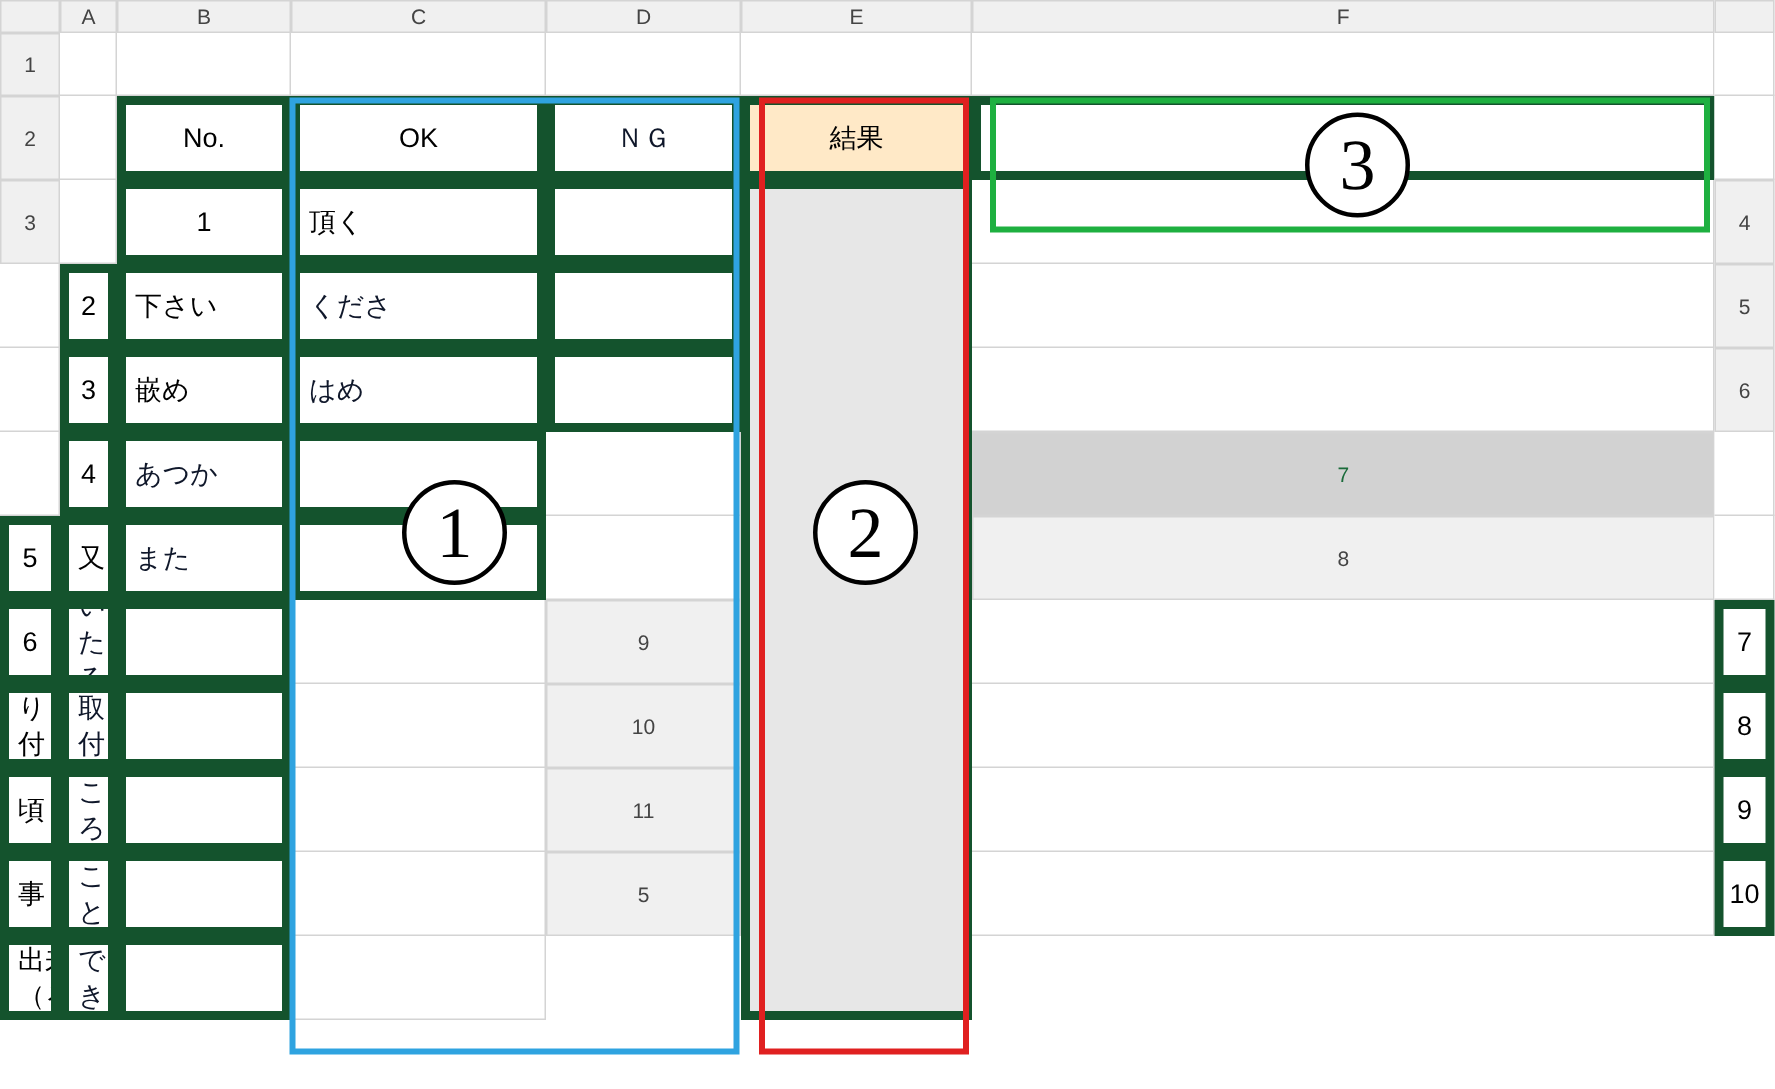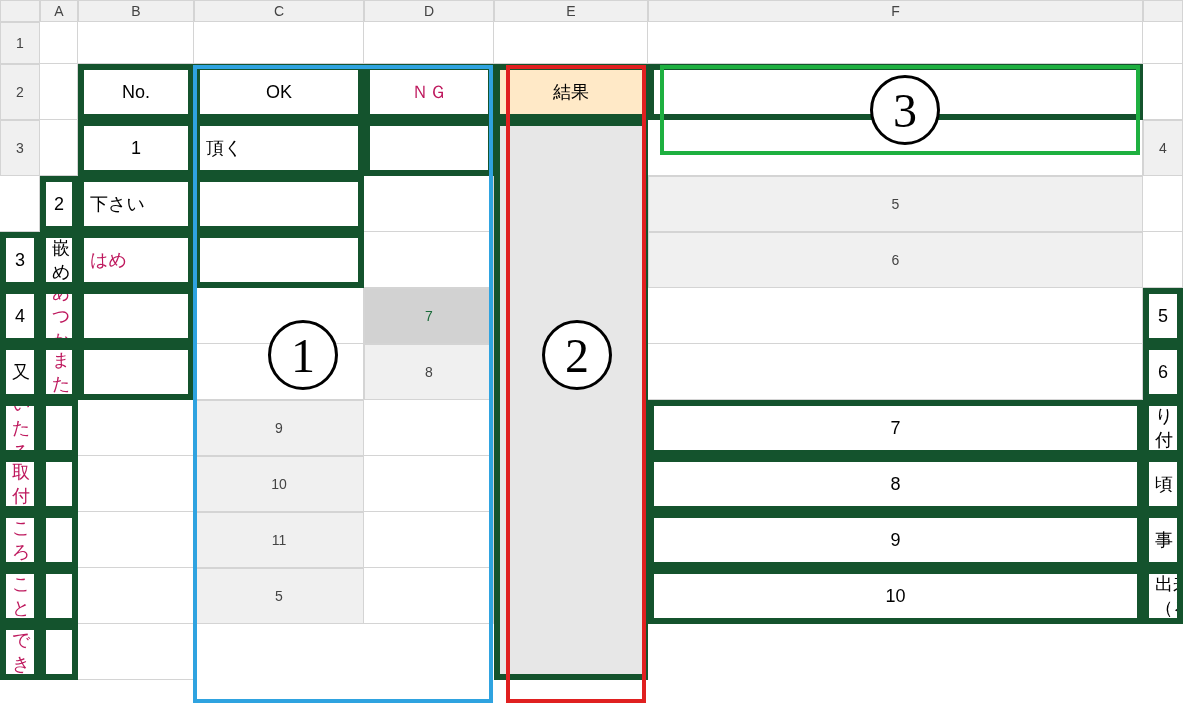--- a/index.html
+++ b/index.html
@@ -36,21 +36,21 @@
       background: #fff;
       display: flex;
       align-items: center;
       padding: 0 6px;
       overflow: hidden;
     }
     
     .tcell { border: 6px solid #14532d; }
     .tcell.center { justify-content: center; }
     .tcell.left { justify-content: flex-start; }
-    .tcell.red { color: #be185d; }
+    .tcell.red { color: #0f172a; }
     .tcell.result-hdr { background: #ffe9c7; justify-content: center; }
     .tcell.big-f {
       background: #e7e7e7;
     }
     .tcell.header-f {
       background: #fff;
     }
     .outcell { background: #fff; }
     
     .circnum {
@@ -110,20 +110,21 @@
     <div class="cell outcell"></div>
     <div class="cell tcell center">1</div>
     <div class="cell tcell left">頂く</div>
     <div class="cell tcell center"></div>
     <div class="cell tcell big-f" style="grid-row: span 10;"></div>
     <div class="cell outcell"></div>
     <div class="rowhdr">4</div>
     <div class="cell outcell"></div>
     <div class="cell tcell center">2</div>
     <div class="cell tcell left">下さい</div>
+    <div class="cell tcell left red">くださ</div>
     <div class="cell tcell center"></div>
     <div class="cell outcell"></div>
     <div class="rowhdr">5</div>
     <div class="cell outcell"></div>
     <div class="cell tcell center">3</div>
     <div class="cell tcell left">嵌め</div>
     <div class="cell tcell left red">はめ</div>
     <div class="cell tcell center"></div>
     <div class="cell outcell"></div>
     <div class="rowhdr">6</div>

